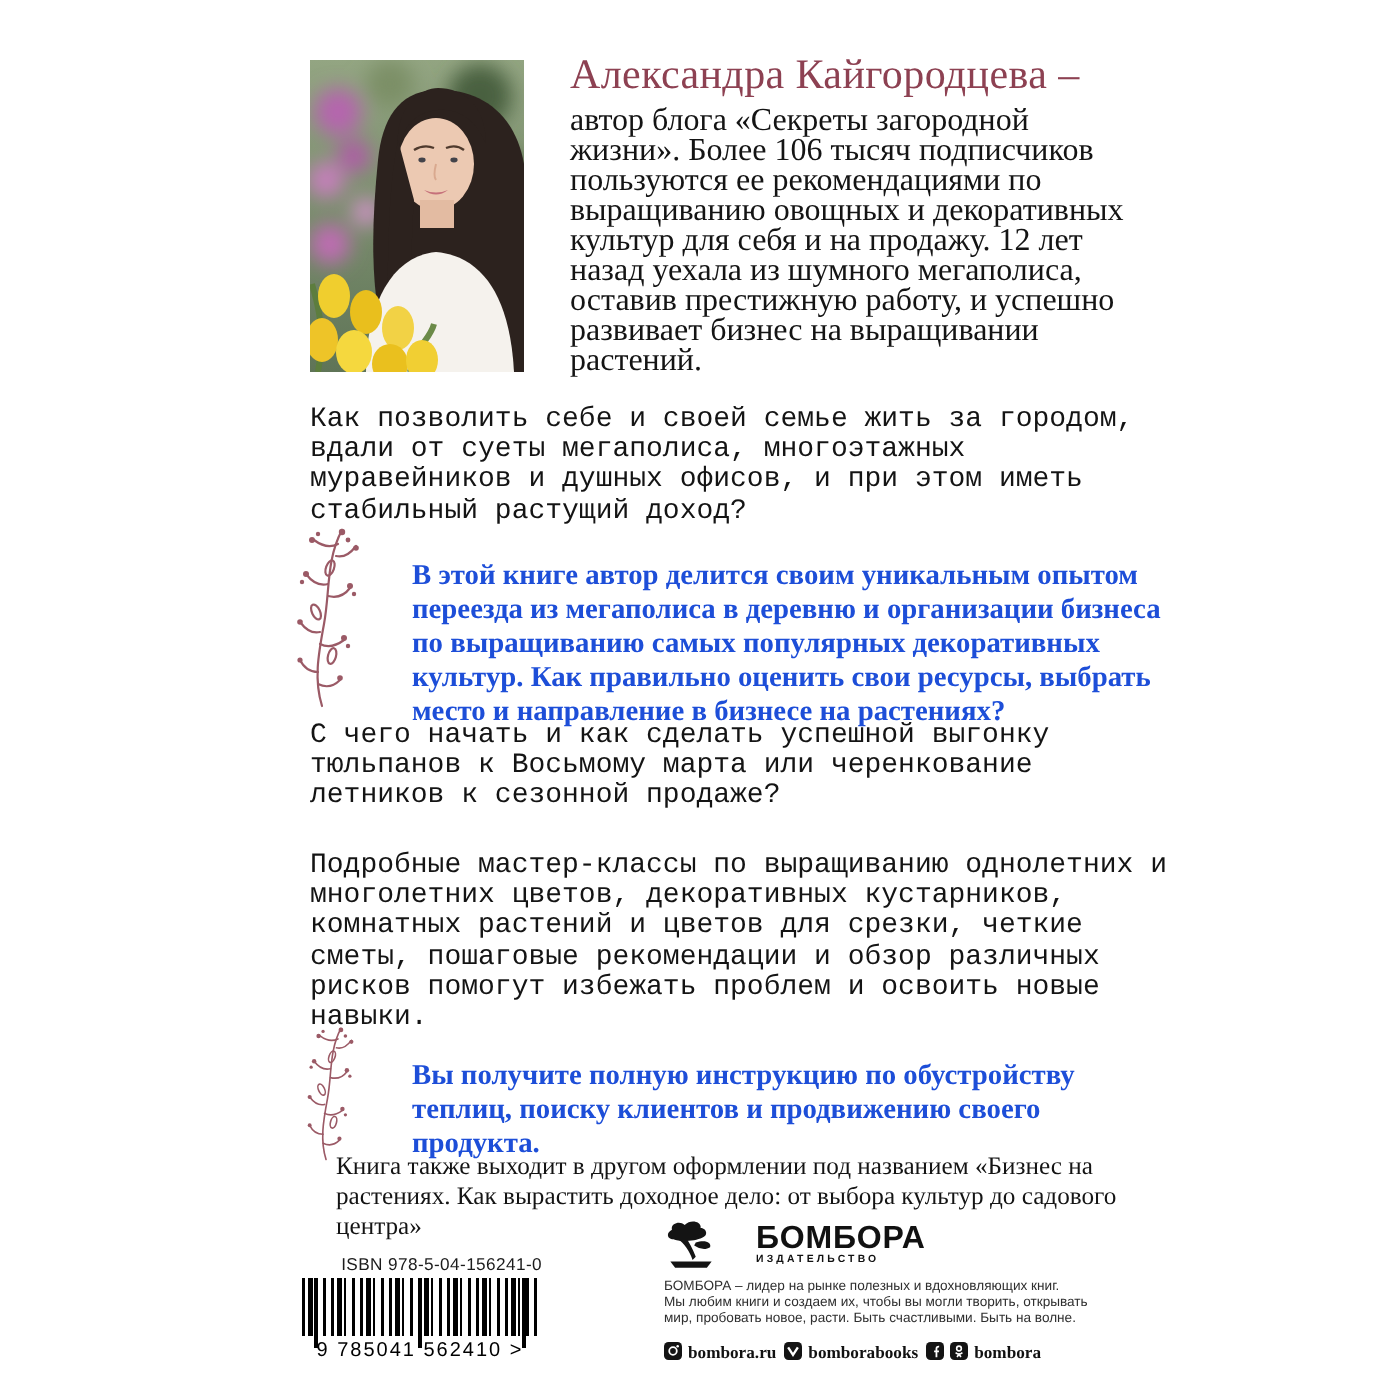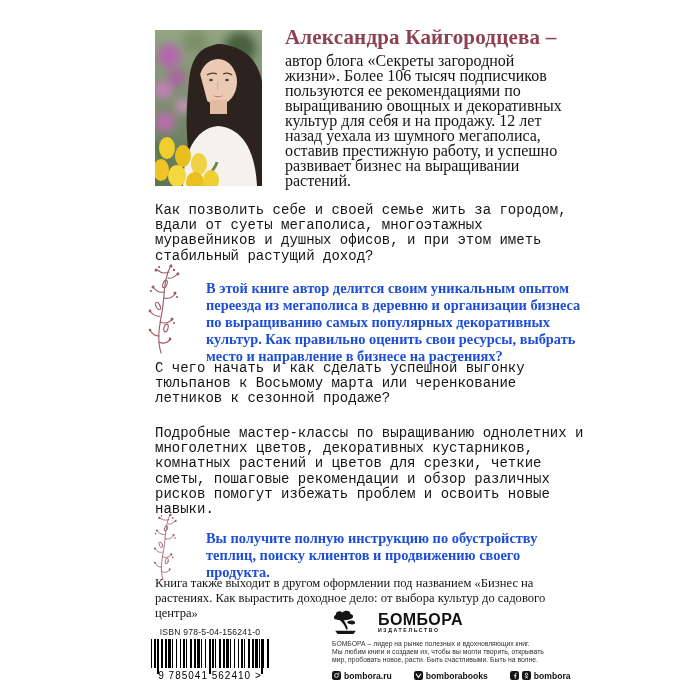--- a/index.html
+++ b/index.html
@@ -4,69 +4,69 @@
 <style>
   html,body{margin:0;padding:0;background:#ffffff;}
   .page{
     position:relative;width:700px;height:700px;background:#ffffff;
     font-family:"Liberation Serif", serif;color:#141414;overflow:hidden;
   }
   .photo{position:absolute;left:155px;top:30px;width:107px;height:156px;}
   .photo svg{display:block;}
   .title{
     position:absolute;left:285px;top:25px;margin:0;
-    font-size:21px;font-weight:700;color:#8d4152;white-space:nowrap;letter-spacing:.2px;
+    font-size:21px;font-weight:400;color:#8d4152;white-space:nowrap;letter-spacing:.2px;
   }
   .bio{
     position:absolute;left:285px;top:53px;width:288px;margin:0;
     font-size:16px;line-height:15px;
   }
   .para{position:absolute;left:155px;margin:0;font-size:14px;line-height:15.2px;font-family:Liberation Mono, monospace;}
   .p1{top:203px;width:418px;}
   .p2{top:361px;width:424px;}
   .p3{top:426px;width:436px;}
   .red{
     position:absolute;left:191px;margin:15px;
     font-size:14.4px;line-height:17px;font-weight:700;color:#1d4ed8;
   }
   .red1{top:265px;width:380px;}
   .red2{top:515px;width:358px;}
   .sprig{position:absolute;}
   .sprig1{left:146px;top:262px;width:38px;height:94px;}
   .sprig2{left:151px;top:512px;width:30px;height:70px;}
   .sprig svg{display:block;width:100%;height:100%;}
   .note{
-    position:absolute;left:155px;top:576px;width:424px;margin:0;
+    position:absolute;left:168px;top:576px;width:424px;margin:0;
     font-size:12.6px;line-height:15.2px;
   }
   
   .isbn-block{position:absolute;left:149px;top:627px;width:122px;text-align:center;
     font-family:"Liberation Sans", sans-serif;}
-  .isbn-label{font-size:8.6px;color:#1c1c1c;letter-spacing:.2px;}
+  .isbn-label{font-size:8.6px;color:#1c1c1c;letter-spacing:.2px;text-align:right;}
   .bars{
     position:relative;margin:2px auto 0;width:118px;height:29px;
     background:repeating-linear-gradient(90deg,
       #000 0 1.5px,#fff 1.5px 3px,#000 3px 5.5px,#fff 5.5px 6.5px,
       #000 6.5px 7.5px,#fff 7.5px 10.5px,#000 10.5px 12px,#fff 12px 14.5px);
   }
   .bars i{position:absolute;top:0;width:1.6px;height:35px;background:#000;}
   .bars .g1{left:6px;}.bars .g2{left:58px;}.bars .g3{right:6px;}
   .barcode-digits{
     margin-top:2px;font-family:Liberation Sans, sans-serif;
     font-size:10px;letter-spacing:1px;color:#000;background:#fff;
   }
   
   .publisher{position:absolute;left:332px;top:610px;width:240px;
     font-family:"Liberation Sans", sans-serif;color:#1a1a1a;}
   .logo-row{display:flex;align-items:center;gap:19px;}
   .logo-icon svg{display:block;}
   .logo-name{font-size:16px;font-weight:700;letter-spacing:.4px;color:#111;line-height:15px;}
   .logo-sub{font-size:5.2px;font-weight:700;letter-spacing:1.6px;color:#111;}
   .tagline{margin-top:6px;font-size:6.8px;line-height:8.2px;color:#2f2f2f;}
-  .social{margin-top:6px;display:flex;align-items:flex-start;gap:22px;font-size:8.6px;color:#111;}
+  .social{margin-top:6px;display:flex;align-items:flex-start;gap:4px;font-size:8.6px;color:#111;font-family:Liberation Serif, serif;}
   .soc{display:flex;align-items:center;gap:3px;font-weight:700;}
   .sicon svg{display:block;}
 </style>
 </head>
 <body>
 
 <svg width="0" height="0" style="position:absolute">
   <symbol id="sprig-sym" viewBox="0 0 36 94">
     <g stroke="#9b5a66" fill="none" stroke-width="1.1" stroke-linecap="round">
       <path d="M24 3 C16 18 18 34 15 50 C12 66 10 78 14 91"></path>

